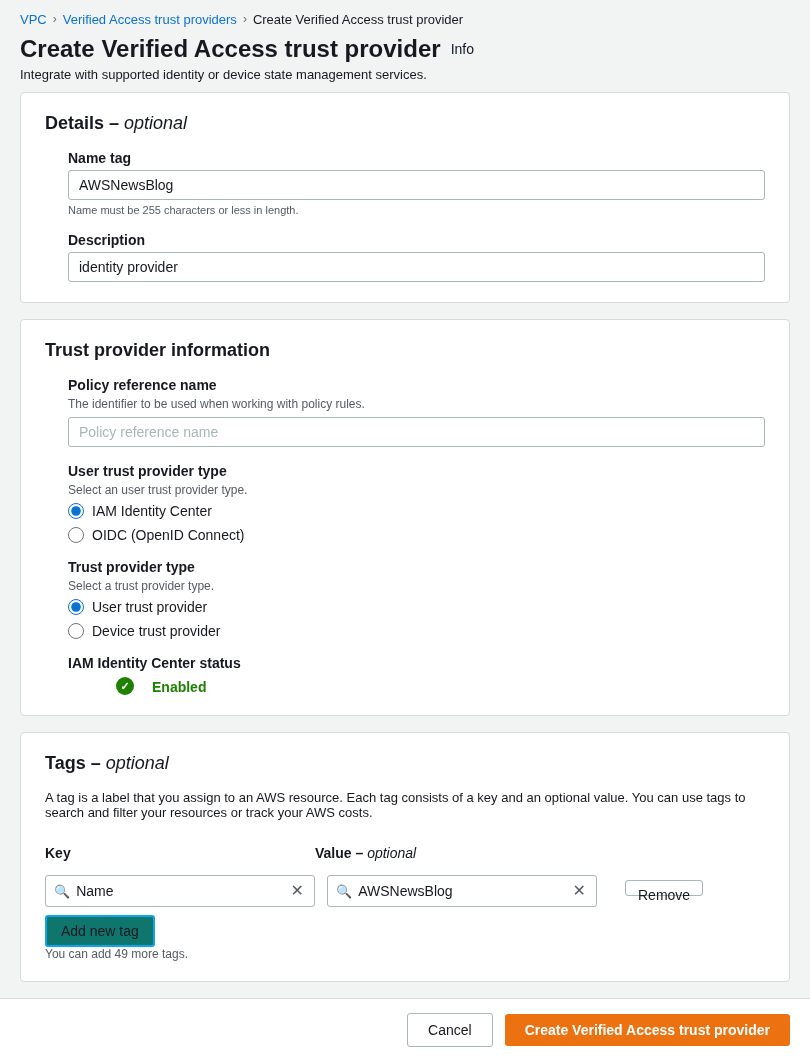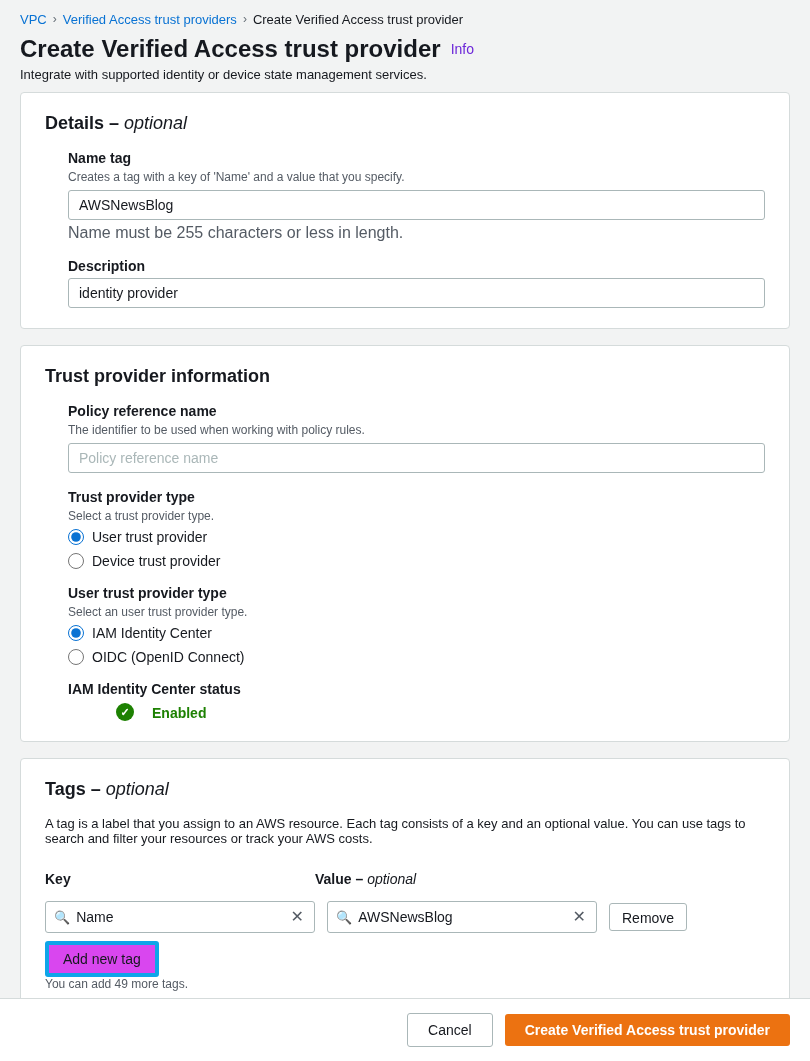--- a/index.html
+++ b/index.html
@@ -32,21 +32,21 @@
       align-items: center;
       gap: 10px;
       margin-bottom: 4px;
     }
     .page-title {
       font-size: 24px;
       font-weight: 700;
       color: #16191f;
     }
     .info-link {
-      color: #6d28d9;
+      color: #0f172a;
       font-size: 14px;
       cursor: pointer;
       text-decoration: none;
     }
     .page-subtitle {
       font-size: 13px;
       color: #16191f;
     }
     .content-area {
       padding: 0 20px 80px 20px;
@@ -89,21 +89,21 @@
       padding: 6px 10px;
       border: 1px solid #aab7b8;
       border-radius: 3px;
       font-size: 14px;
       color: #16191f;
       outline: none;
       background: #fff;
     }
     .form-input::placeholder { color: #aab7b8; }
     .form-note {
-      font-size: 16px;
+      font-size: 11px;
       color: #545b64;
       margin-top: 4px;
     }
     .radio-group { display: flex; flex-direction: column; gap: 8px; margin-top: 6px; }
     .radio-item {
       display: flex;
       align-items: center;
       gap: 8px;
       cursor: pointer;
       font-size: 14px;
@@ -189,43 +189,44 @@
     .tag-clear-btn {
       background: none;
       border: none;
       cursor: pointer;
       color: #545b64;
       font-size: 16px;
       padding: 0 2px;
       line-height: 1;
     }
     .add-tag-btn {
-      background: #d946ef;
-      border: 4px solid #0ea5e9;
+      background: #0f766e;
+      border: 2px solid #0ea5e9;
       border-radius: 3px;
       padding: 6px 14px;
       font-size: 14px;
       cursor: pointer;
       color: #16191f;
       font-weight: 400;
     }
     .tags-more-hint {
       font-size: 12px;
       color: #545b64;
     }
     .remove-btn {
       background: #fff;
       border: 1px solid #aab7b8;
       border-radius: 3px;
       padding: 6px 12px;
       font-size: 14px;
       cursor: pointer;
       color: #16191f;
-      height: 28px;
+      height: 16px;
       white-space: nowrap;
+      margin-left: 16px;
     }
     
     .footer-bar {
       position: fixed;
       bottom: 0;
       left: 0;
       width: 810px;
       background: #fff;
       border-top: 1px solid #d5dbdb;
       display: flex;
@@ -282,71 +283,70 @@
 
 <div class="content-area">
 
   <div class="card">
     <div class="card-title">
       <span>Details –</span> <em>optional</em>
     </div>
 
     <div class="form-group">
       <div class="form-label">Name tag</div>
-      <div class="form-hint">Creates a tag with a key of 'Name' and a value that you specify.</div>
       <input type="text" class="form-input" value="AWSNewsBlog" style="">
       <div class="form-note">Name must be 255 characters or less in length.</div>
     </div>
 
     <div class="form-group">
       <div class="form-label">Description</div>
       <input type="text" class="form-input" value="identity provider" style="">
     </div>
   </div>
 
   <div class="card">
     <div class="card-title">Trust provider information</div>
 
     <div class="form-group">
       <div class="form-label">Policy reference name</div>
       <div class="form-hint">The identifier to be used when working with policy rules.</div>
       <input type="text" class="form-input" placeholder="Policy reference name" style="">
+    </div>
+
+    <div class="form-group">
+      <div class="form-label">User trust provider type</div>
+      <div class="form-hint">Select an user trust provider type.</div>
+      <div class="radio-group">
+        <label class="radio-item">
+          <input type="radio" name="user-trust-type" checked="" style="">
+          <span>IAM Identity Center</span>
+        </label>
+        <label class="radio-item">
+          <input type="radio" name="user-trust-type" style="">
+          <span>OIDC (OpenID Connect)</span>
+        </label>
+      </div>
     </div>
 
     <div class="form-group">
       <div class="form-label">Trust provider type</div>
       <div class="form-hint">Select a trust provider type.</div>
       <div class="radio-group">
         <label class="radio-item">
           <input type="radio" name="trust-type" checked="" style="">
           <span>User trust provider</span>
         </label>
         <label class="radio-item">
           <input type="radio" name="trust-type" style="">
           <span>Device trust provider</span>
         </label>
       </div>
     </div>
 
     <div class="form-group">
-      <div class="form-label">User trust provider type</div>
-      <div class="form-hint">Select an user trust provider type.</div>
-      <div class="radio-group">
-        <label class="radio-item">
-          <input type="radio" name="user-trust-type" checked="" style="">
-          <span>IAM Identity Center</span>
-        </label>
-        <label class="radio-item">
-          <input type="radio" name="user-trust-type" style="">
-          <span>OIDC (OpenID Connect)</span>
-        </label>
-      </div>
-    </div>
-
-    <div class="form-group">
       <div class="form-label">IAM Identity Center status</div>
       <div class="status-row">
         <div class="status-icon"></div>
         <span class="status-enabled">Enabled</span>
       </div>
     </div>
   </div>
 
   <div class="card">
     <div class="card-title">

